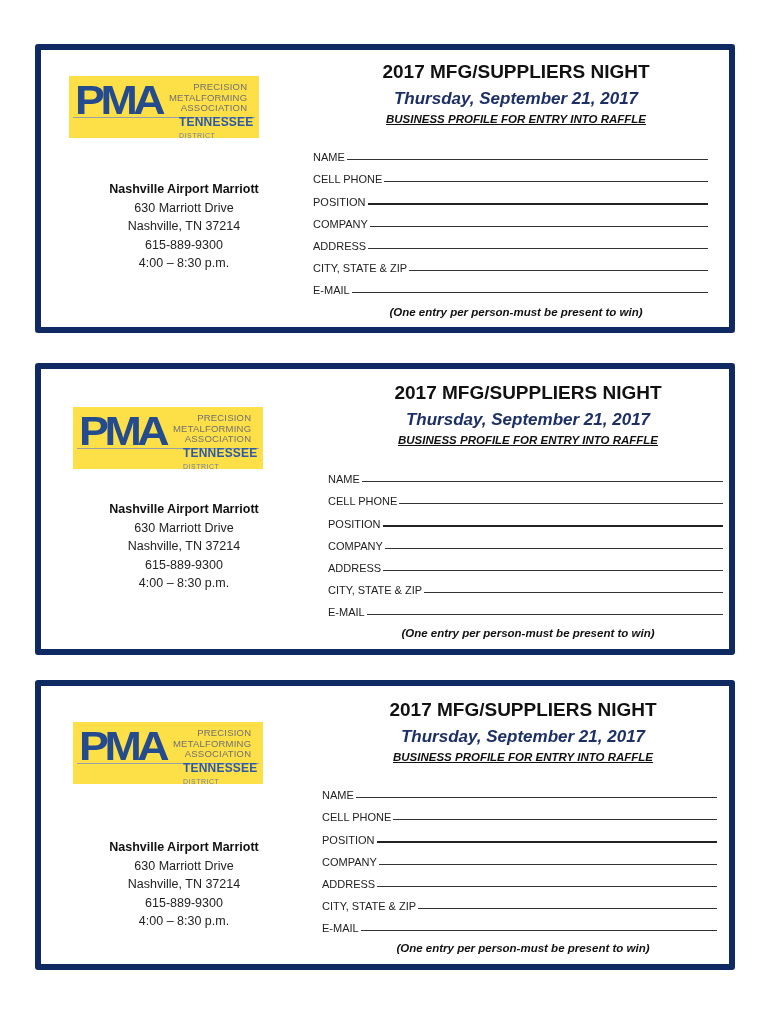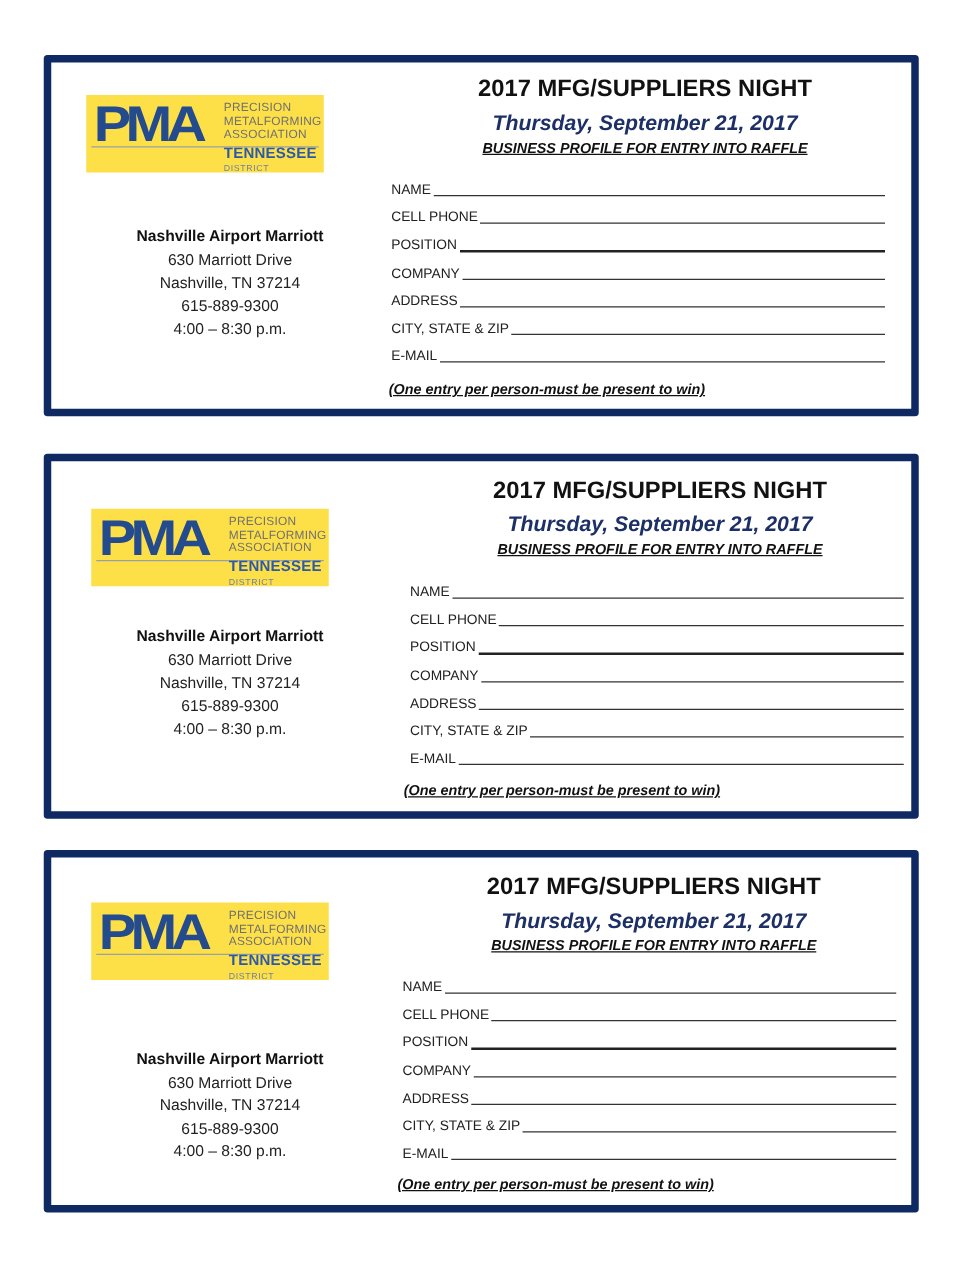--- a/index.html
+++ b/index.html
@@ -6,42 +6,42 @@
     body { width: 770px; height: 1024px; position: relative; overflow: hidden;
            font-family: "Liberation Sans", sans-serif; color: #111; }
     .card { position: absolute; left: 35px; width: 688px; border: 6px solid #0f2a62;
             border-radius: 3px; background: #fff; box-sizing: content-box; }
     .card-inner { position: relative; width: 100%; height: 100%; }
     .logo { position: absolute; left: 28px; top: 26px; width: 190px; height: 62px;
             background: #fde047; }
     .logo .pma { position: absolute; left: 6px; top: 4px; font-family: "Liberation Sans", sans-serif;
                  font-weight: bold; font-size: 40px; line-height: 40px; letter-spacing: -4px;
                  color: #244b8e; transform: scaleX(1.12); transform-origin: left top; }
-    .logo .assoc { position: absolute; left: 110px; top: 6px; font-size: 9.5px; line-height: 10.5px;
-                   color: #6f6f74; letter-spacing: 0.2px; }
+    .logo .assoc { position: absolute; left: 100px; top: 6px; font-size: 9.5px; line-height: 10.5px;
+                   color: #6f6f74; letter-spacing: 0.2px; text-align: right; }
     .logo .rule { position: absolute; left: 4px; right: 4px; top: 41px; height: 1px; background: #9aa0aa; }
     .logo .tn { position: absolute; left: 110px; top: 40px; font-size: 12px; line-height: 12px;
                 font-weight: bold; color: #2d5aa8; letter-spacing: 0.2px; }
     .logo .district { position: absolute; left: 110px; top: 56px; font-size: 7px; line-height: 7px;
                       color: #6d7fa6; letter-spacing: 0.5px; }
     .venue { position: absolute; left: 43px; width: 200px; text-align: center;
              font-size: 12.5px; line-height: 18.5px; color: #222; }
     .venue .v-name { font-weight: bold; color: #111; }
     .header { position: absolute; left: 270px; width: 410px; text-align: center; }
     .title { font-size: 19px; font-weight: bold; color: #111; line-height: 22px; }
     .date { font-size: 17px; font-weight: bold; font-style: italic; color: #1c2f66; line-height: 24px;
             margin-top: 4px; }
     .subtitle { font-size: 11.5px; font-weight: bold; font-style: italic; color: #111; line-height: 16px; text-decoration: underline; }
     .fields { position: absolute; left: 272px; width: 395px; }
-    .field { display: flex; align-items: center; height: 22.2px; font-size: 11px; color: #222; }
+    .field { display: flex; align-items: flex-end; height: 22.2px; font-size: 11px; color: #222; }
     .field .f-label { white-space: nowrap; }
     .field .f-line { flex: 1; border-bottom: 1px solid #333; margin-left: 2px; height: 12px; margin-bottom: 3px; }
     .field .f-line.thick { border-bottom: 2px solid #222; }
-    .note { position: absolute; left: 270px; width: 410px; font-size: 11.5px;
-            font-weight: bold; font-style: italic; color: #111; text-decoration: underline; }
+    .note { position: absolute; left: 270px; width: 410px; text-align: center; font-size: 11.5px;
+            font-weight: bold; font-style: italic; color: #111; }
   </style>
 </head>
 <body>
 
 <div class="card" style="top:44px; height:277px;">
   <div class="card-inner">
     <div class="logo">
       <div class="pma">PMA</div>
       <div class="assoc">
         <div>PRECISION</div>

